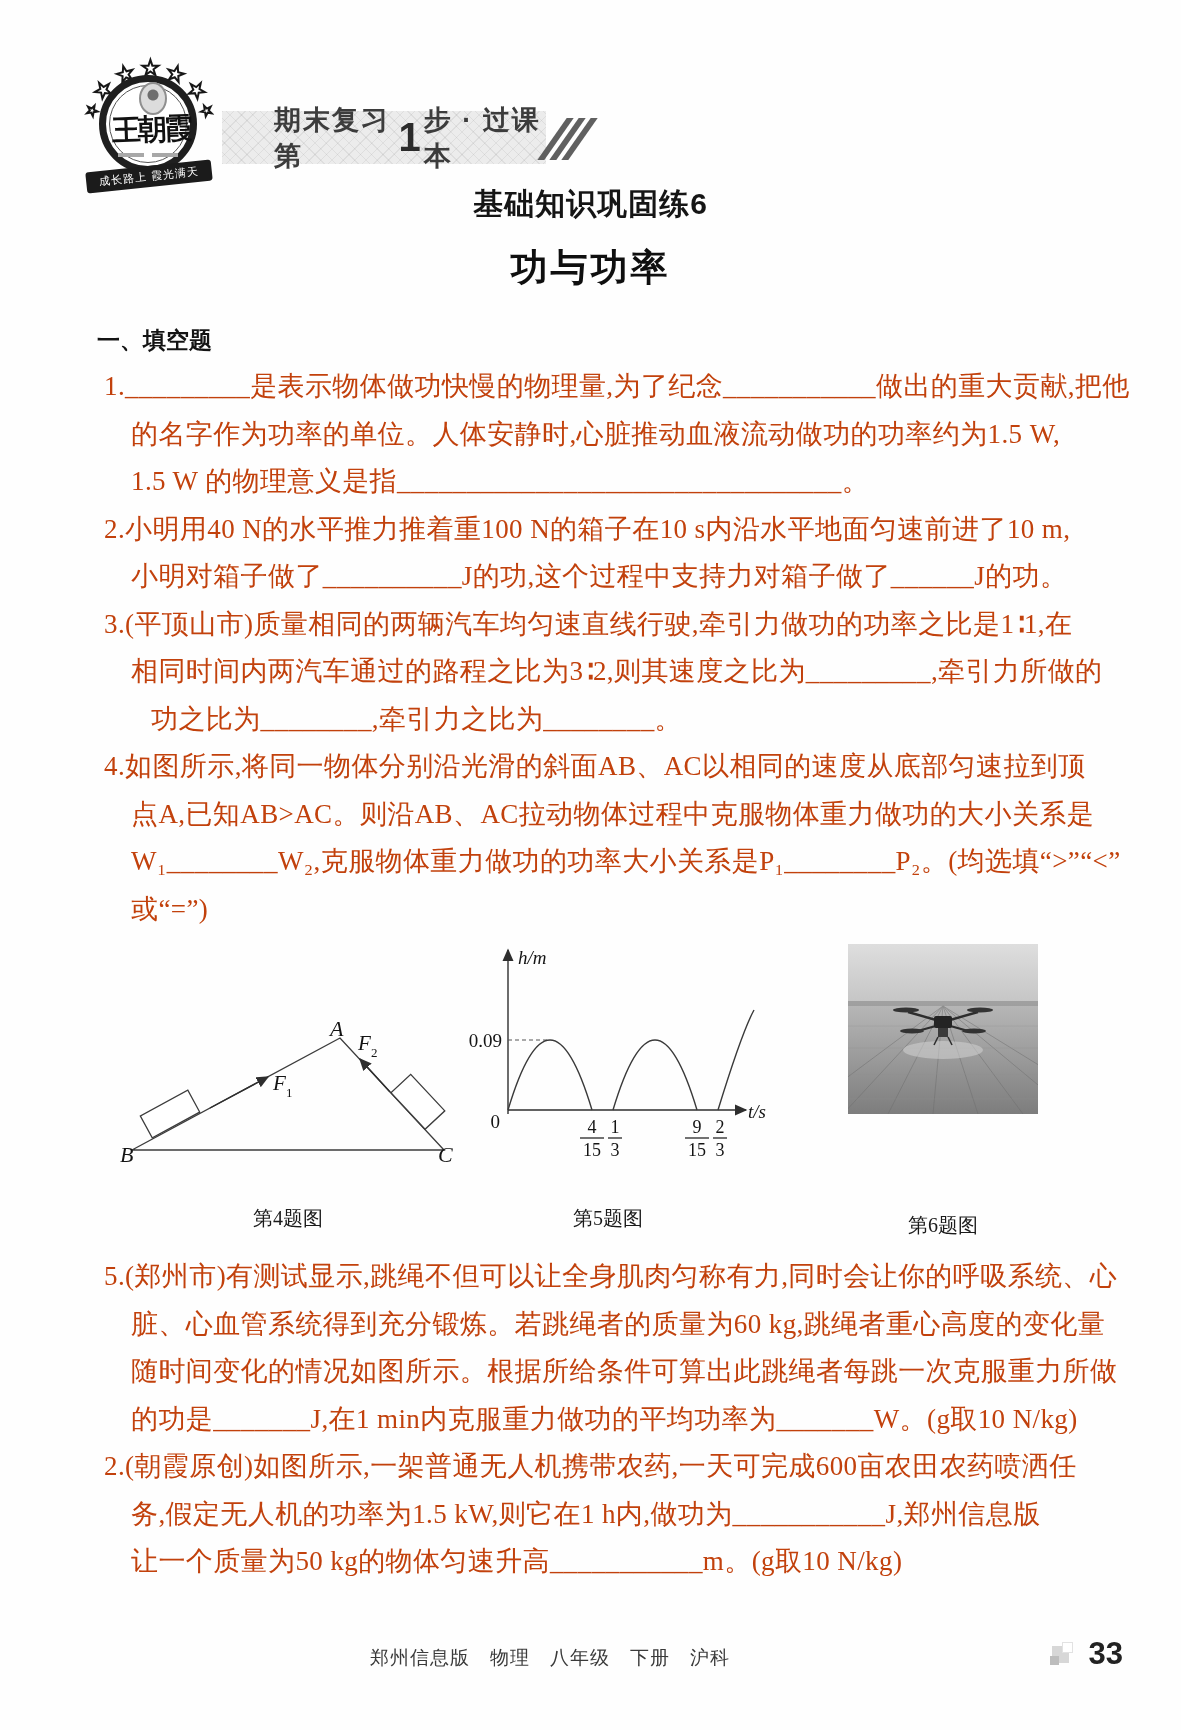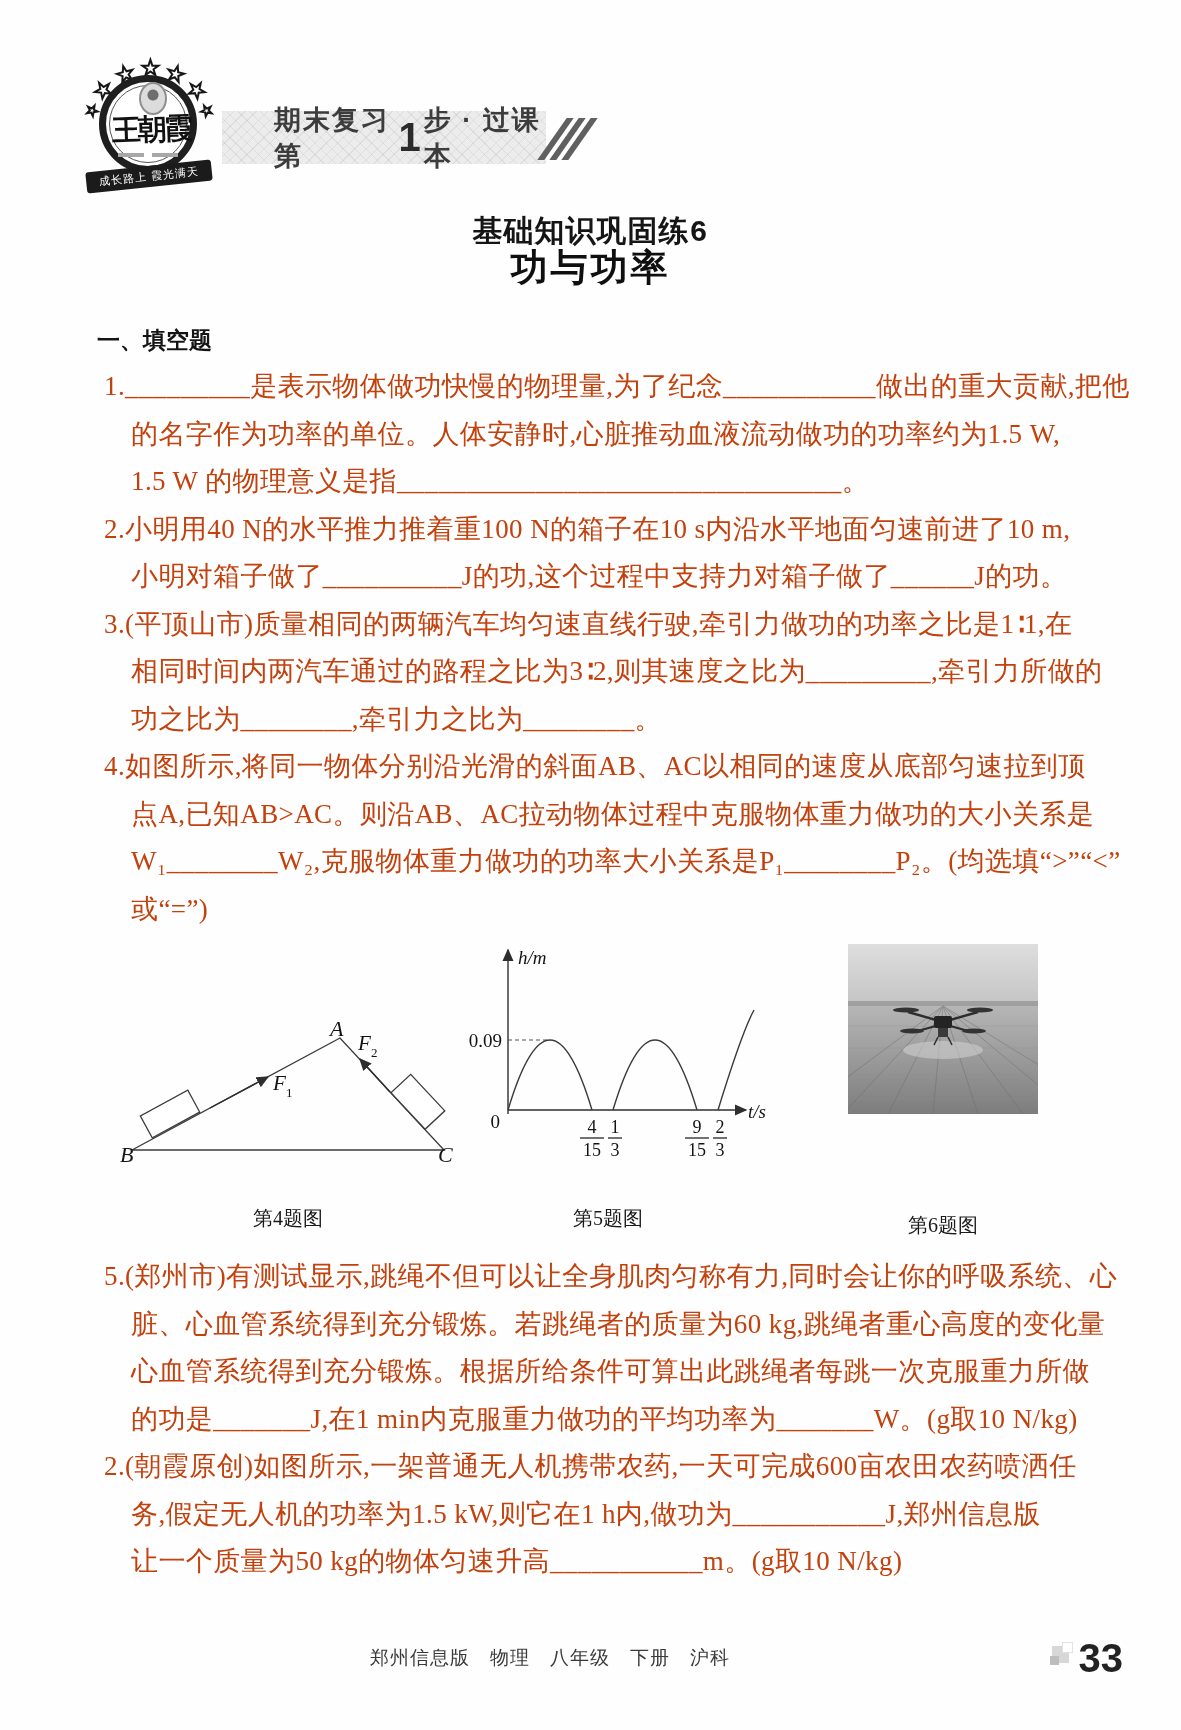--- a/index.html
+++ b/index.html
@@ -30,38 +30,38 @@
       repeating-linear-gradient(45deg,rgba(120,120,120,.12) 0 1px,transparent 1px 8px),
       repeating-linear-gradient(135deg,rgba(120,120,120,.12) 0 1px,transparent 1px 8px),
       #ececec;
     display:flex;align-items:center;padding-left:16px;box-sizing:border-box;
     font-family:"Liberation Sans","DejaVu Sans",sans-serif;color:#3c3c3c;font-weight:bold;}
   .banner .t1{font-size:27px;letter-spacing:2px;margin-left:36px;}
   .banner .t-big{font-size:40px;margin:0 3px;color:#2b2b2b;}
   .banner .t2{font-size:27px;letter-spacing:2px;}
   .slash{position:absolute;top:118px;width:7px;height:42px;background:#606060;transform:skewX(-35deg);}
   
-  .subtitle{position:absolute;left:0;top:211px;width:100%;text-align:center;
-    font-family:Liberation Mono, monospace;font-weight:bold;font-size:30px;color:#151515;letter-spacing:1px;}
+  .subtitle{position:absolute;left:0;top:184px;width:100%;text-align:center;
+    font-family:Liberation Sans, sans-serif;font-weight:bold;font-size:30px;color:#151515;letter-spacing:1px;}
   .main-title{position:absolute;left:0;top:243px;width:100%;text-align:center;
     font-family:"Liberation Sans","DejaVu Sans",sans-serif;font-weight:bold;font-size:37px;color:#0f0f0f;letter-spacing:3px;}
   .section{position:absolute;left:97px;top:325px;
     font-family:"Liberation Sans","DejaVu Sans",sans-serif;font-weight:bold;font-size:23px;color:#141414;}
   
   .line{position:absolute;white-space:nowrap;font-size:27px;color:#c2410c;letter-spacing:.4px;}
   .num{left:104px;}
   .cont{left:131px;}
   
   .fig{position:absolute;}
   .caption{position:absolute;text-align:center;font-size:20px;color:#1a1a1a;}
   
   .footer-text{position:absolute;left:170px;top:1645px;width:760px;text-align:center;
     font-size:19px;color:#3a3a3a;letter-spacing:1px;}
   .pageno{position:absolute;right:58px;top:1636px;
-    font-family:"Liberation Sans","DejaVu Sans",sans-serif;font-weight:bold;font-size:40px;color:#222;text-align:right;}
+    font-family:"Liberation Sans","DejaVu Sans",sans-serif;font-weight:bold;font-size:31px;color:#222;text-align:right;}
   .pg-sq1{position:absolute;right:112px;top:1646px;width:17px;height:17px;background:#d7d7d7;}
   .pg-sq2{position:absolute;right:108px;top:1642px;width:9px;height:9px;background:#fff;border:1px solid #e2e2e2;}
   .pg-sq3{position:absolute;right:122px;top:1656px;width:9px;height:9px;background:#bdbdbd;}
   svg text{font-family:"Liberation Serif","DejaVu Serif",serif;}
 </style>
 </head>
 <body>
 
 <div class="page">
 
@@ -98,21 +98,21 @@
 
   <div class="line num" style="top:368px;">1._________是表示物体做功快慢的物理量,为了纪念___________做出的重大贡献,把他</div>
   <div class="line cont" style="top:416px;">的名字作为功率的单位。人体安静时,心脏推动血液流动做功的功率约为1.5 W,</div>
   <div class="line cont" style="top:463px;">1.5 W 的物理意义是指________________________________。</div>
 
   <div class="line num" style="top:511px;">2.小明用40 N的水平推力推着重100 N的箱子在10 s内沿水平地面匀速前进了10 m,</div>
   <div class="line cont" style="top:558px;">小明对箱子做了__________J的功,这个过程中支持力对箱子做了______J的功。</div>
 
   <div class="line num" style="top:606px;">3.(平顶山市)质量相同的两辆汽车均匀速直线行驶,牵引力做功的功率之比是1∶1,在</div>
   <div class="line cont" style="top:653px;">相同时间内两汽车通过的路程之比为3∶2,则其速度之比为_________,牵引力所做的</div>
-  <div class="line cont" style="top:701px;">功之比为________,牵引力之比为________。</div>
+  <div class="line cont" style="top:701px;margin-left:20px;">功之比为________,牵引力之比为________。</div>
 
   <div class="line num" style="top:748px;">4.如图所示,将同一物体分别沿光滑的斜面AB、AC以相同的速度从底部匀速拉到顶</div>
   <div class="line cont" style="top:796px;">点A,已知AB&gt;AC。则沿AB、AC拉动物体过程中克服物体重力做功的大小关系是</div>
   <div class="line cont" style="top:843px;">W₁________W₂,克服物体重力做功的功率大小关系是P₁________P₂。(均选填“&gt;”“&lt;”</div>
   <div class="line cont" style="top:891px;">或“=”)</div>
 
   <div class="fig" style="left:118px;top:1022px;">
     <svg width="340" height="140" viewBox="0 0 340 140">
       <defs>
         <marker id="ah" markerWidth="10" markerHeight="8" refX="8" refY="4" orient="auto">
@@ -221,21 +221,21 @@
       </g>
     </svg>
   </div>
 
   <div class="caption" style="left:118px;top:1205px;width:340px;">第4题图</div>
   <div class="caption" style="left:448px;top:1205px;width:320px;">第5题图</div>
   <div class="caption" style="left:848px;top:1212px;width:190px;">第6题图</div>
 
   <div class="line num" style="top:1258px;">5.(郑州市)有测试显示,跳绳不但可以让全身肌肉匀称有力,同时会让你的呼吸系统、心</div>
   <div class="line cont" style="top:1306px;">脏、心血管系统得到充分锻炼。若跳绳者的质量为60 kg,跳绳者重心高度的变化量</div>
-  <div class="line cont" style="top:1353px;">心血管系统得到充分锻炼。根据所给条件可算出此跳绳者每跳一次克服重力所做</div>
+  <div class="line cont" style="top:1353px;">随时间变化的情况如图所示。根据所给条件可算出此跳绳者每跳一次克服重力所做</div>
   <div class="line cont" style="top:1401px;">的功是_______J,在1 min内克服重力做功的平均功率为_______W。(g取10 N/kg)</div>
 
   <div class="line num" style="top:1448px;">2.(朝霞原创)如图所示,一架普通无人机携带农药,一天可完成600亩农田农药喷洒任</div>
   <div class="line cont" style="top:1496px;">务,假定无人机的功率为1.5 kW,则它在1 h内,做功为___________J,郑州信息版</div>
   <div class="line cont" style="top:1543px;">让一个质量为50 kg的物体匀速升高___________m。(g取10 N/kg)</div>
 
   <div class="footer-text">郑州信息版　物理　八年级　下册　沪科</div>
   <div class="pg-sq1"></div>
   <div class="pg-sq2"></div>
   <div class="pg-sq3"></div>

